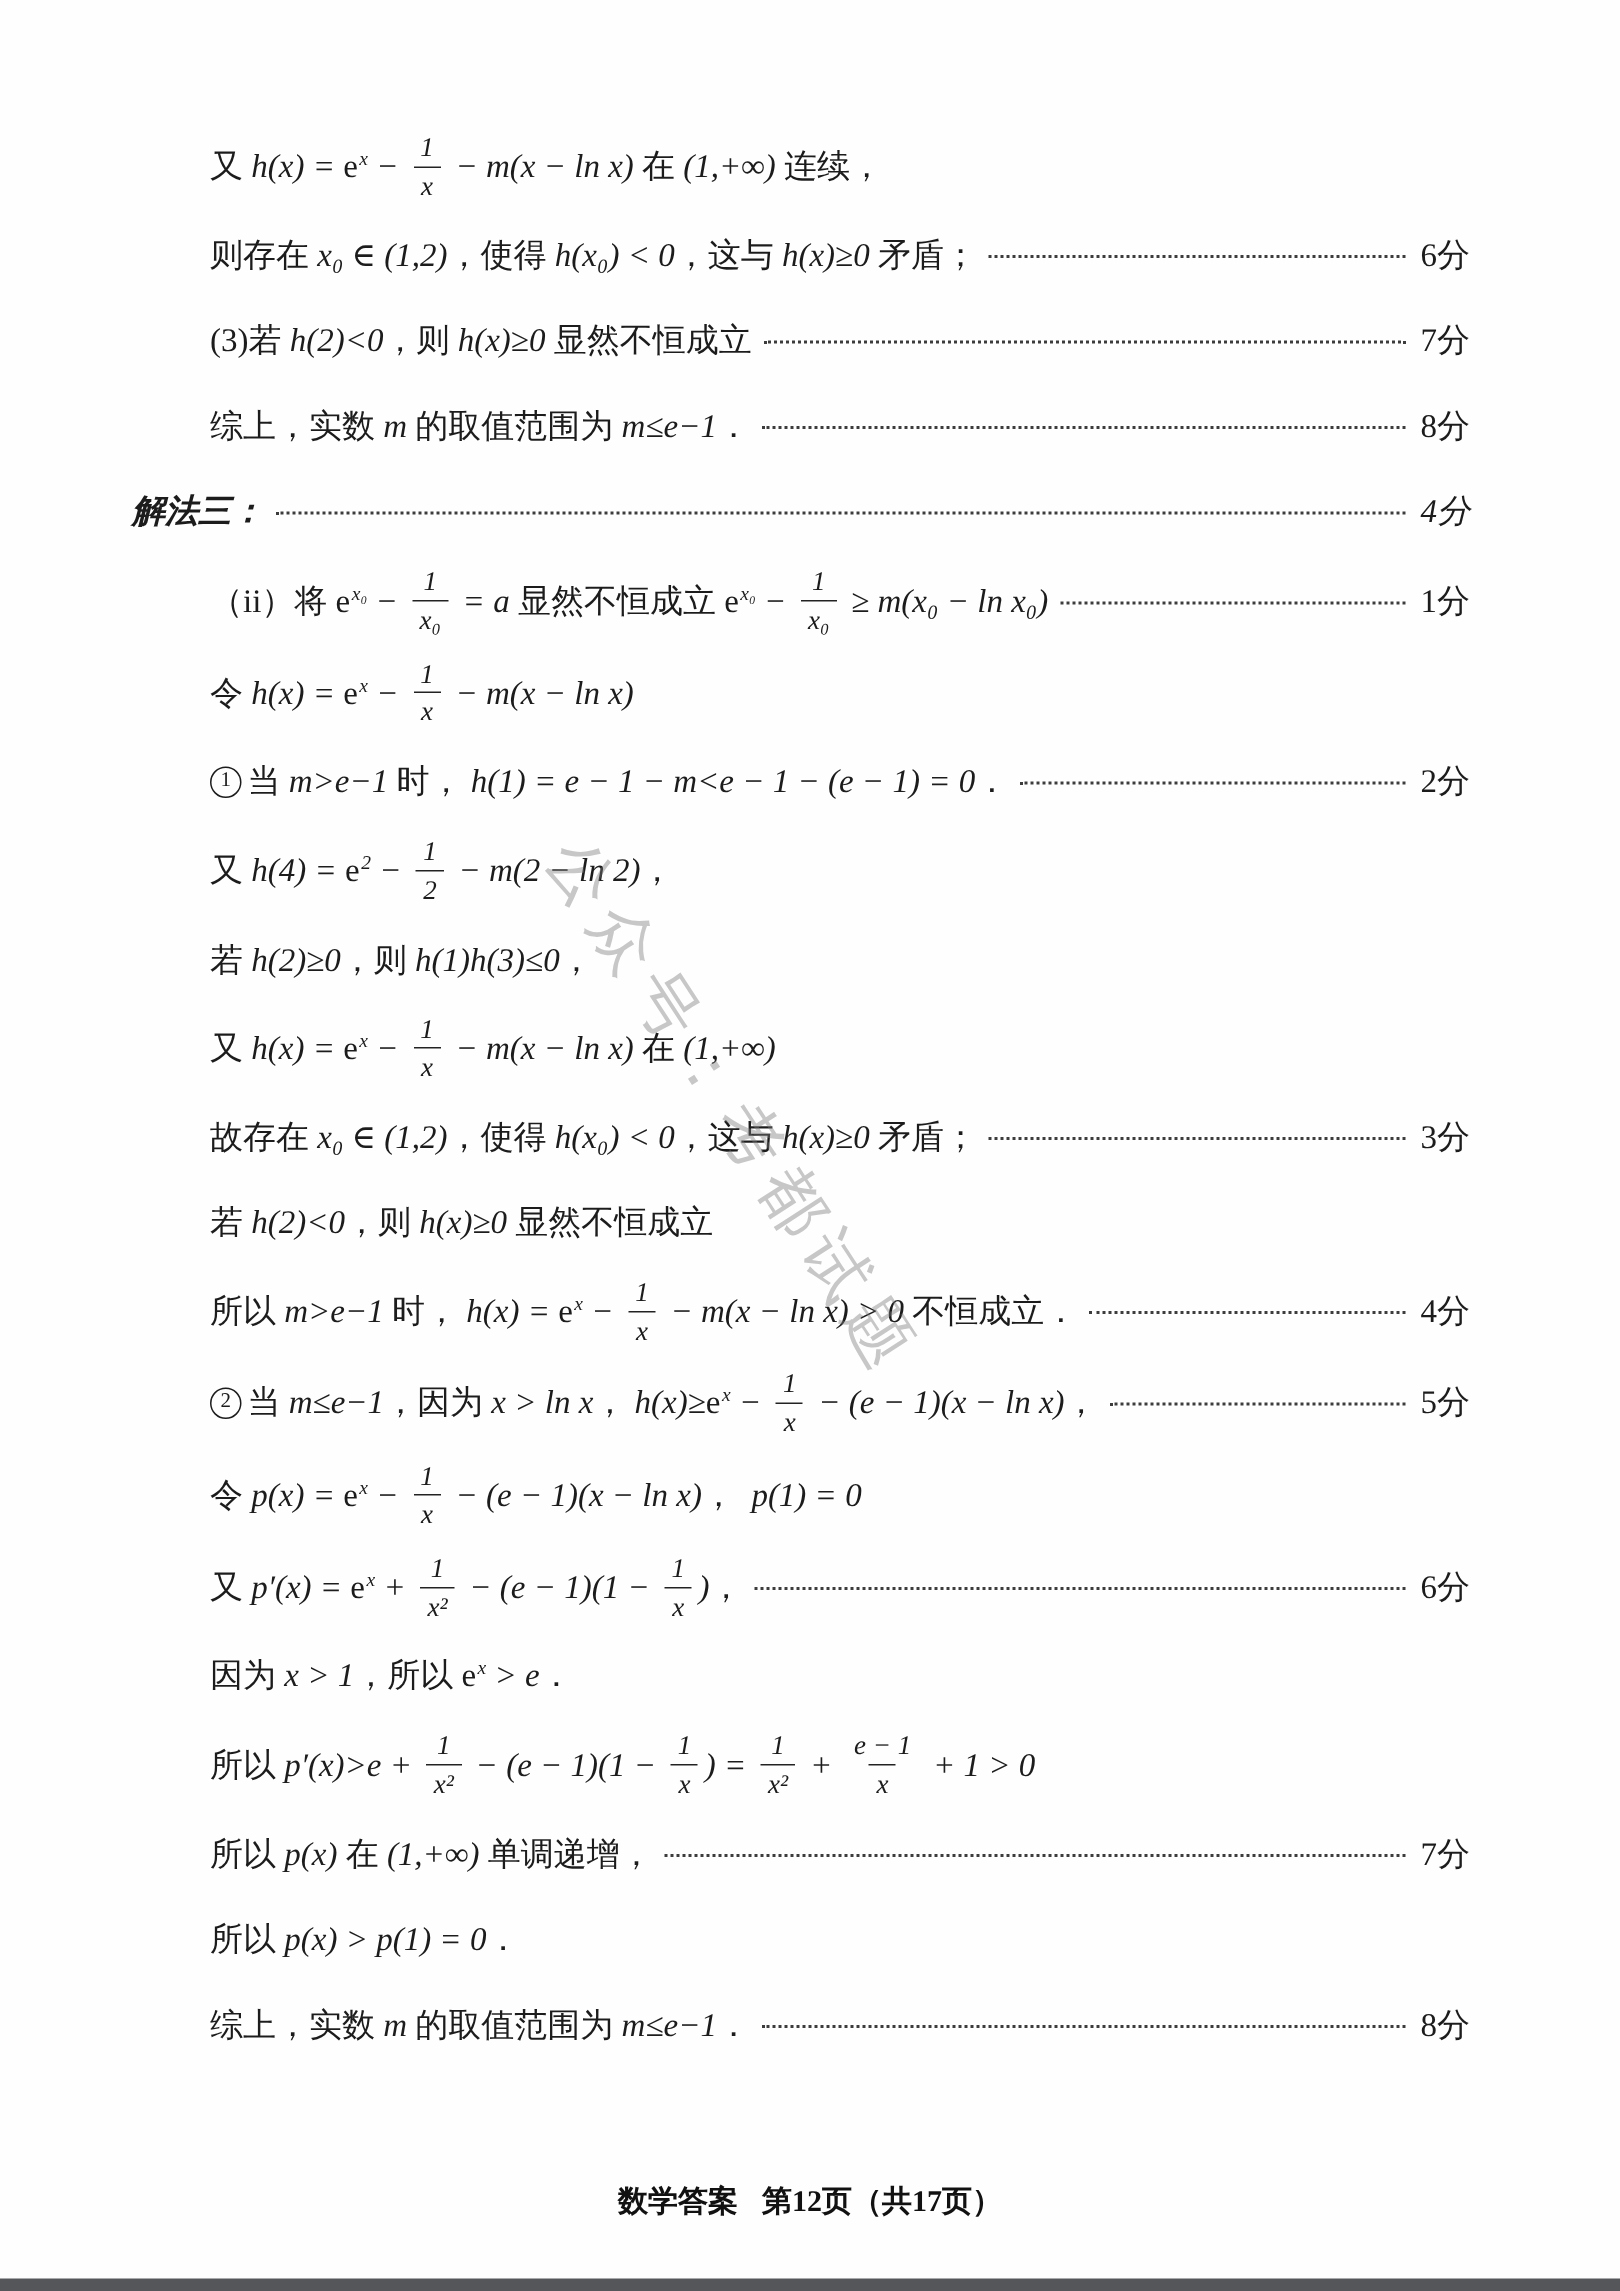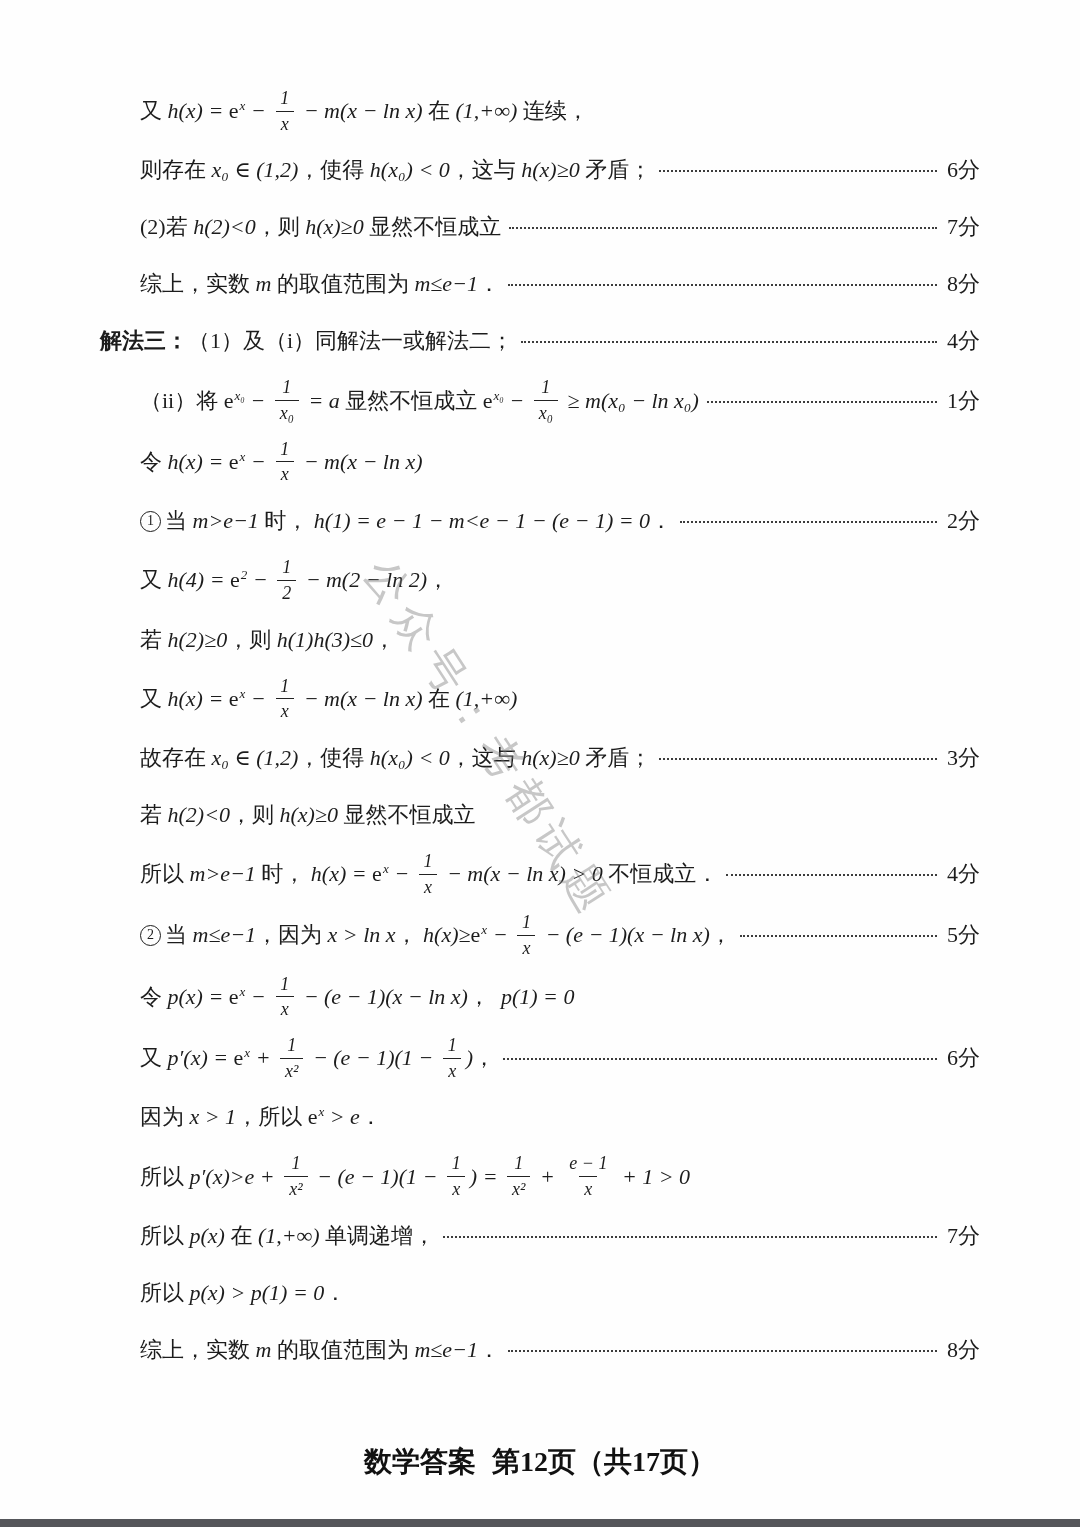--- a/index.html
+++ b/index.html
@@ -25,21 +25,21 @@
     right: 100px;
   }
   .line {
     display: flex;
     align-items: center;
     min-height: 42px;
     margin: 0 0 15px 52px;
     font-size: 22px;
     color: #1c1c1c;
   }
-  .line.flush { margin-left: 12px; }
+  .line.flush { margin-left: 0; font-style: italic; }
   .line > span { white-space: pre; }
   .cn { font-family: "Liberation Serif", "DejaVu Serif", serif; }
   .bold { font-weight: bold; }
   .math {
     font-family: "Liberation Serif", "DejaVu Serif", serif;
     font-style: italic;
   }
   .supwrap { font-style: normal; }
   .supbase { font-style: normal; }
   .sup {
@@ -95,21 +95,21 @@
   }
   #footer {
     position: absolute;
     left: 0;
     right: 0;
     bottom: 46px;
     display: flex;
     justify-content: center;
     gap: 16px;
     font-weight: bold;
-    font-size: 28px;
+    font-size: 20px;
     color: #111;
   }
   #scan-edge {
     position: absolute;
     left: 0;
     right: 0;
     bottom: 0;
     height: 8px;
     background: #55565a;
   }
@@ -135,40 +135,39 @@
         <span class="math">x₀ ∈ (1,2)</span>
         <span class="cn">，使得 </span>
         <span class="math">h(x₀) &lt; 0</span>
         <span class="cn">，这与 </span>
         <span class="math">h(x)≥0</span>
         <span class="cn"> 矛盾；</span>
         <span class="dots"></span>
         <span class="cn">6分</span>
       </div>
       <div class="line">
-        <span class="cn">(2)若 </span>
+        <span class="cn">(3)若 </span>
         <span class="math">h(2)&lt;0</span>
         <span class="cn">，则 </span>
         <span class="math">h(x)≥0</span>
         <span class="cn"> 显然不恒成立</span>
         <span class="dots"></span>
         <span class="cn">7分</span>
       </div>
       <div class="line">
         <span class="cn">综上，实数 </span>
         <span class="math">m</span>
         <span class="cn"> 的取值范围为 </span>
         <span class="math">m≤e−1</span>
         <span class="cn">．</span>
         <span class="dots"></span>
         <span class="cn">8分</span>
       </div>
       <div class="line flush">
         <span class="cn bold">解法三：</span>
-        <span class="cn">（1）及（i）同解法一或解法二；</span>
         <span class="dots"></span>
         <span class="cn">4分</span>
       </div>
       <div class="line">
         <span class="cn">（ii）将 </span>
         <span class="supwrap"><span class="supbase">e</span><span class="sup">x₀</span></span>
         <span class="math"> − </span>
         <span class="frac"><span class="num">1</span><span class="den">x₀</span></span>
         <span class="math"> = a</span>
         <span class="cn"> 显然不恒成立 </span>

